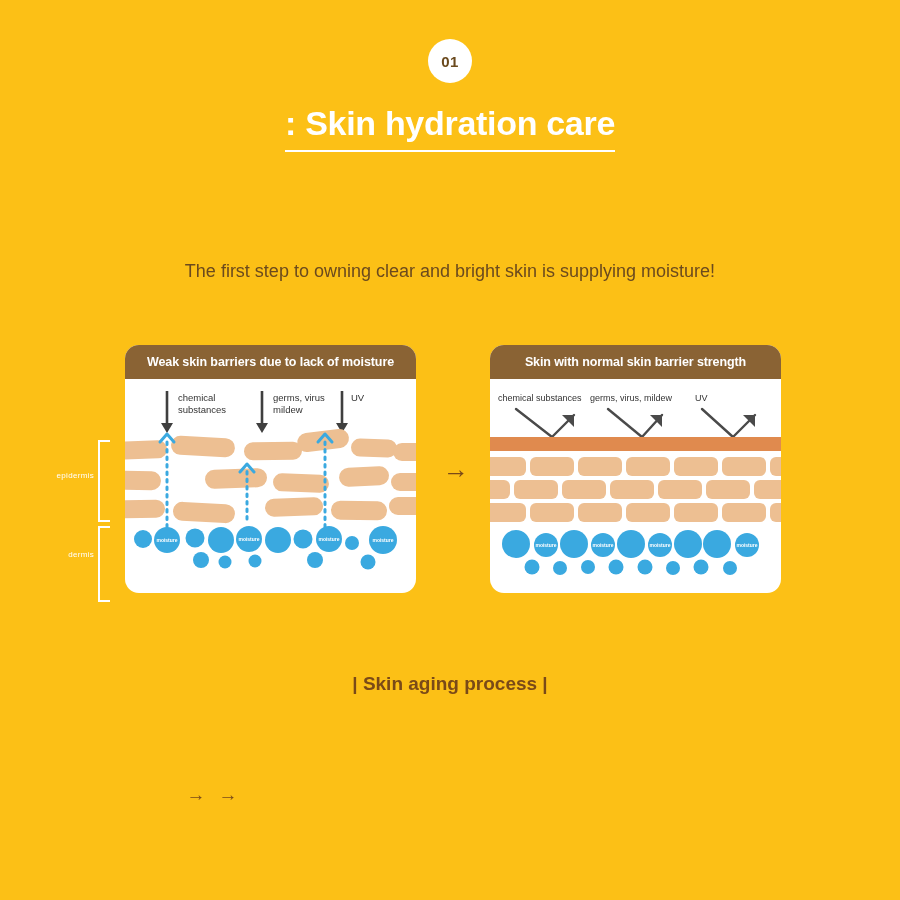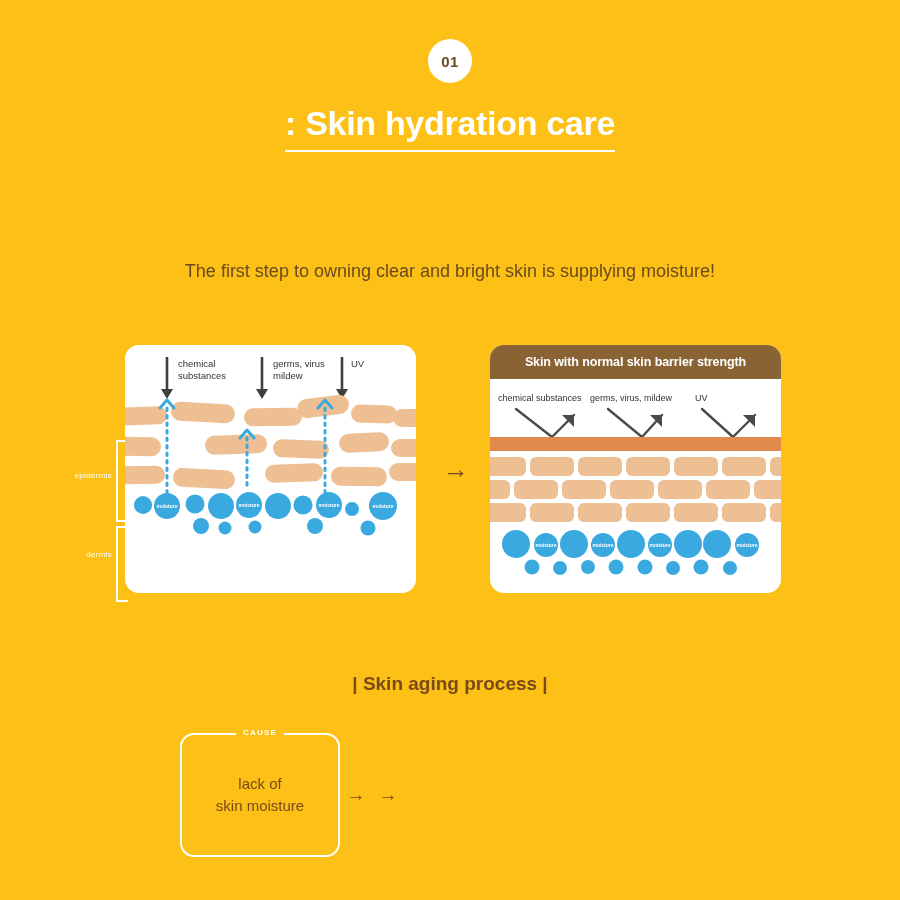--- a/index.html
+++ b/index.html
@@ -114,21 +114,21 @@
     color: #7a4a18;
     font-size: 26px;
     line-height: 28px;
     text-align: center;
     font-weight: bold;
   }
 
   
   .brackets {
     position: absolute;
-    left: 48px;
+    left: 30px;
     top: 430px;
     width: 80px;
     height: 165px;
   }
   .bracket {
     position: absolute;
     right: 0;
     width: 10px;
     border: 2px solid #ffffff;
     border-right: none;
@@ -225,20 +225,21 @@
 <div class="subtitle">The first step to owning clear and bright skin is supplying moisture!</div>
 
 <div class="brackets">
   <div class="bracket epi"></div>
   <div class="bracket derm"></div>
   <div class="bracket-label epi">epidermis</div>
   <div class="bracket-label derm">dermis</div>
 </div>
 
 <div class="panel panel-left">
+  <div class="panel-head">Weak skin barriers due to lack of moisture</div>
   <div class="panel-body">
     <svg class="diagram" width="291" height="214" viewBox="0 0 291 214">
 
       <text x="53" y="22" font-family="Liberation Sans, sans-serif" font-size="9.5" fill="#333333">chemical</text>
       <text x="53" y="34" font-family="Liberation Sans, sans-serif" font-size="9.5" fill="#333333">substances</text>
       <text x="148" y="22" font-family="Liberation Sans, sans-serif" font-size="9.5" fill="#333333">germs, virus</text>
       <text x="148" y="34" font-family="Liberation Sans, sans-serif" font-size="9.5" fill="#333333">mildew</text>
       <text x="226" y="22" font-family="Liberation Sans, sans-serif" font-size="9.5" fill="#333333">UV</text>
 
       <g stroke="#3f3f3f" stroke-width="2.6" fill="none">
@@ -392,27 +393,20 @@
         <text x="257" y="168">moisture</text>
       </g>
     </svg>
   </div>
 </div>
 
 <div class="aging-title">| Skin aging process |</div>
 
 <div class="flow">
 
-  <div class="flow-box cause">
-    <span class="flow-tag">CAUSE</span>
-    <div>
-      <div>lack of</div>
-      <div>skin moisture</div>
-    </div>
-  </div>
 
   <div class="flow-arrow">→</div>
 
 
   <div class="flow-arrow">→</div>
 
 
 </div>
 
 </body></html>

